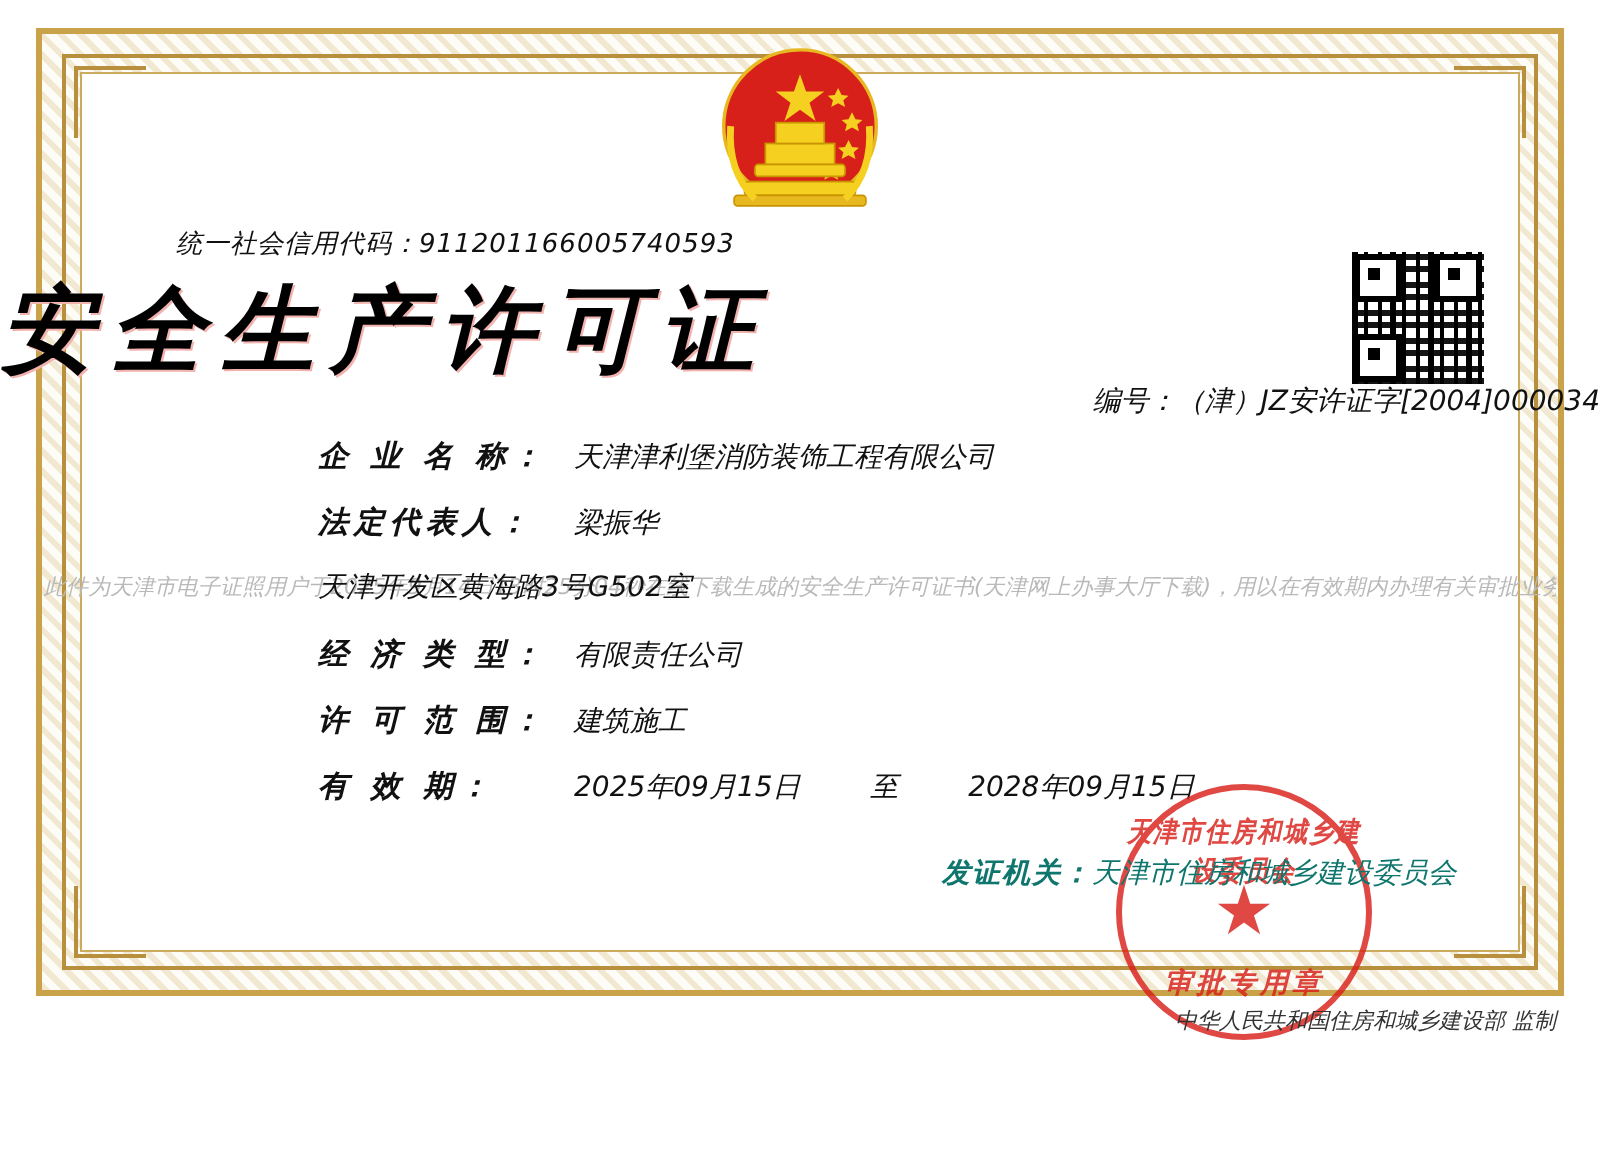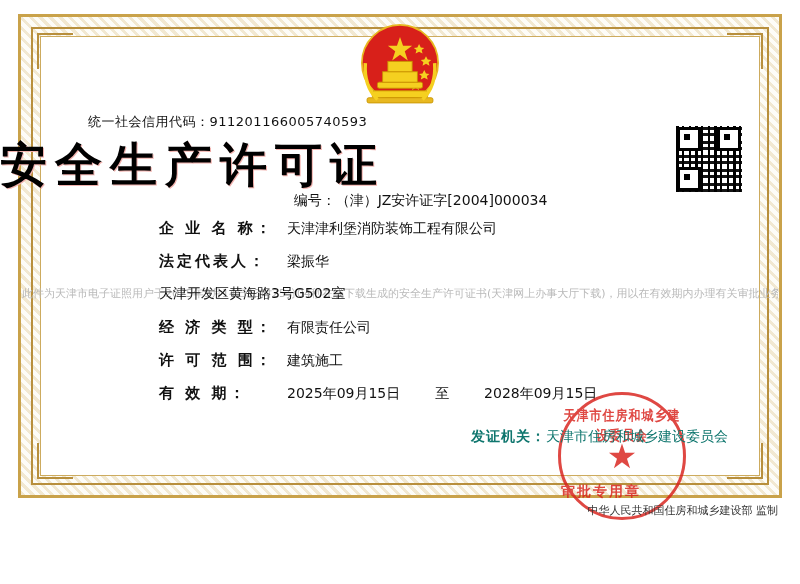--- a/index.html
+++ b/index.html
@@ -12,20 +12,21 @@
     height: 584px;
     font-family: "DejaVu Sans", "Liberation Sans", sans-serif;
     overflow: hidden;
   }
   #cert {
     position: relative;
     width: 800px;
     height: 528px;
     background: #ffffff;
     box-sizing: border-box;
+    font-style: italic;
   }
   
   .frame-outer {
     position: absolute;
     left: 18px; top: 14px; right: 18px; bottom: 30px;
     border: 3px solid #c9a24a;
     background:
       repeating-linear-gradient(45deg, rgba(201,162,74,0.22) 0 3px, rgba(255,255,255,0) 3px 7px),
       linear-gradient(#fdfcf7, #fdfcf7);
     box-sizing: border-box;
@@ -111,21 +112,21 @@
     font-weight: bold;
     font-size: 47px;
     letter-spacing: 8px;
     color: #000000;
     text-shadow: 1px 1px 0 #f2b2ae;
   }
   .serial {
     position: absolute;
     left: 0; right: 0;
     top: 192px;
-    text-align: center;
+    text-align: right;
     font-size: 14px;
     color: #111;
     padding-left: 41px;
   }
 
   .fields {
     position: absolute;
     left: 132px;
     top: 219px;
     right: 60px;
@@ -198,21 +199,21 @@
     text-align: center;
     font-size: 12px;
     font-weight: bold;
     letter-spacing: 1px;
     transform: scaleY(1.15);
   }
   .seal .bottom-text {
     position: absolute;
     left: 0; bottom: 16px;
     width: 100%;
-    text-align: left;
+    text-align: center;
     font-size: 14px;
     font-weight: bold;
     letter-spacing: 2px;
   }
 
   
   .watermark {
     position: absolute;
     left: 22px;
     right: 22px;

